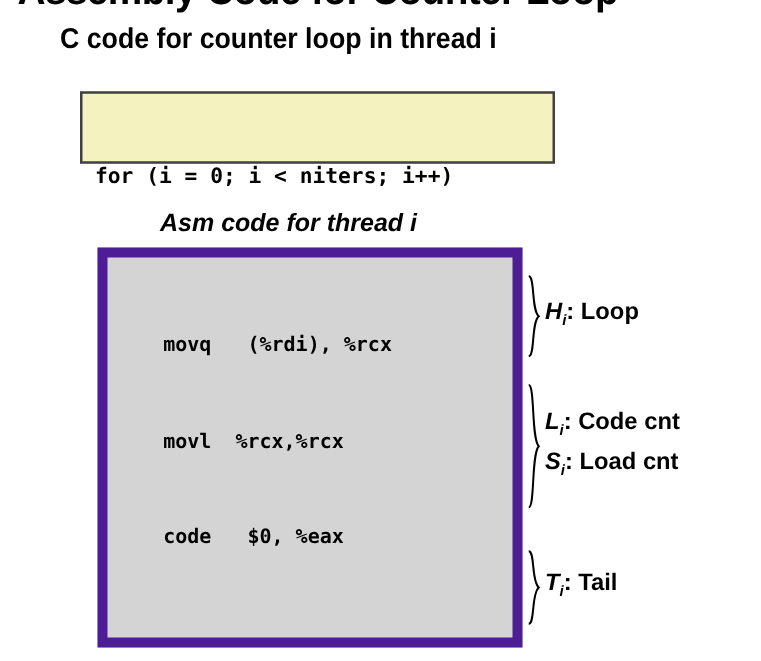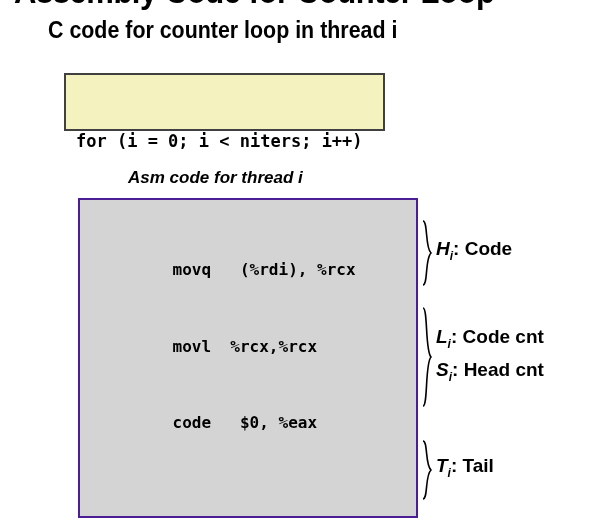--- a/index.html
+++ b/index.html
@@ -45,21 +45,21 @@
     color: #000000;
     transform: scaleX(0.93);
     transform-origin: left top;
   }
 
   
   .c-box {
     position: absolute;
     left: 64px;
     top: 73px;
-    width: 321px;
+    width: 380px;
     height: 58px;
     background: #f4f2be;
     border: 2px solid #404040;
     box-sizing: border-box;
   }
   .c-box-inner {
     padding: 4px 0 0 10px;
     font-family: "DejaVu Sans Mono", monospace;
     font-size: 17px;
     font-weight: bold;
@@ -69,36 +69,35 @@
   }
 
   
   .asm-caption {
     position: absolute;
     left: 128px;
     top: 168px;
     font-family: "Liberation Sans", sans-serif;
     font-weight: bold;
     font-style: italic;
-    font-size: 17px;
+    font-size: 20px;
     color: #000000;
     white-space: nowrap;
   }
 
   
   .asm-box {
     position: absolute;
     left: 78px;
     top: 198px;
     width: 340px;
     height: 320px;
     background: #d4d4d4;
-    border: 2px solid #4c1d95;
+    border: 8px solid #4c1d95;
     box-sizing: border-box;
-    padding-left: 48px;
   }
   .asm-group {
     font-family: "DejaVu Sans Mono", monospace;
     font-size: 16px;
     font-weight: bold;
     line-height: 25.5px;
     color: #000000;
     white-space: pre;
     padding-left: 6px;
   }
@@ -164,31 +163,31 @@
     <span class="asm-line">    code   $0, %eax</span>
   </div>
 
 </div>
 
 <div class="annot" id="annot-head">
   <svg class="brace" viewBox="0 0 13 66" preserveAspectRatio="none">
     <path d="M3 1 C 8 1, 5 28, 11 33 C 5 38, 8 65, 3 65" fill="none" stroke="#000" stroke-width="1.6"></path>
   </svg>
   <div class="annot-labels">
-    <span class="annot-row"><span class="sym">H</span><span class="sub">i</span><span>: Code</span></span>
+    <span class="annot-row"><span class="sym">H</span><span class="sub">i</span><span>: Loop</span></span>
   </div>
 </div>
 
 <div class="annot" id="annot-lus">
   <svg class="brace" viewBox="0 0 13 100" preserveAspectRatio="none">
     <path d="M3 1 C 8 1, 5 44, 11 50 C 5 56, 8 99, 3 99" fill="none" stroke="#000" stroke-width="1.6"></path>
   </svg>
   <div class="annot-labels">
     <span class="annot-row"><span class="sym">L</span><span class="sub">i</span><span>: Code cnt</span></span>
-    <span class="annot-row"><span class="sym">S</span><span class="sub">i</span><span>: Head cnt</span></span>
+    <span class="annot-row"><span class="sym">S</span><span class="sub">i</span><span>: Load cnt</span></span>
   </div>
 </div>
 
 <div class="annot" id="annot-tail">
   <svg class="brace" viewBox="0 0 13 60" preserveAspectRatio="none">
     <path d="M3 1 C 8 1, 5 25, 11 30 C 5 35, 8 59, 3 59" fill="none" stroke="#000" stroke-width="1.6"></path>
   </svg>
   <div class="annot-labels">
     <span class="annot-row"><span class="sym">T</span><span class="sub">i</span><span>: Tail</span></span>
   </div>

